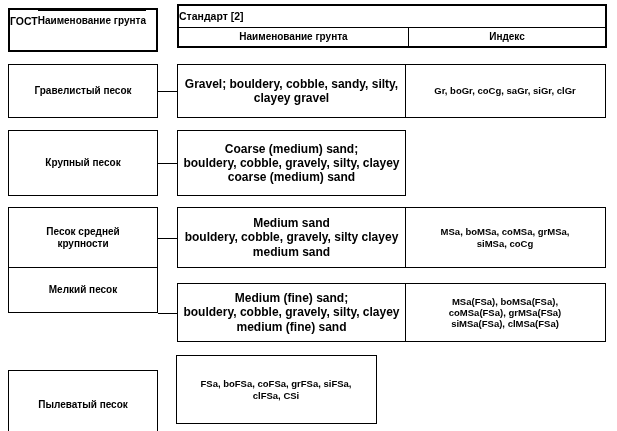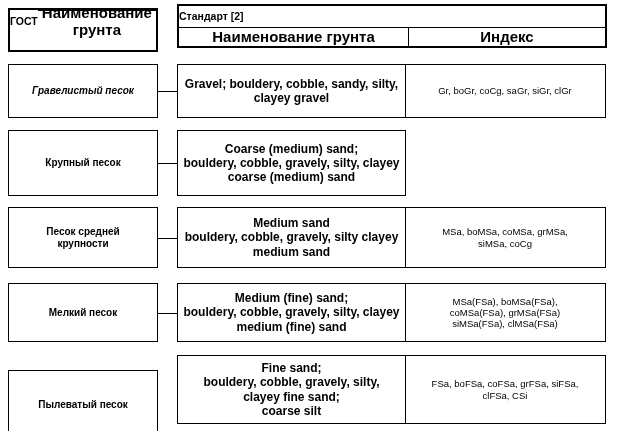--- a/index.html
+++ b/index.html
@@ -132,34 +132,34 @@
   .hdr-sub-index {
     flex: 1 1 auto;
     border-left: 1.5px solid #000000;
   }
 
   .t-hdr {
     font-size: 10.5px;
     font-weight: bold;
   }
   .t-hdr-sub {
-    font-size: 15px;
+    font-size: 10px;
     font-weight: bold;
   }
   .t-ru {
     font-size: 10px;
     font-weight: bold;
   }
   .t-en {
     font-size: 12px;
     font-weight: bold;
   }
   .t-ix {
     font-size: 9.5px;
-    font-weight: normal;
+    font-weight: bold;
   }
 </style>
 </head>
 <body>
 
 <div class="sheet">
 
   <div class="hdr-left">
     <div class="hdr-top">
       <span class="t-hdr cell-text">ГОСТ</span>
@@ -173,21 +173,21 @@
     <div class="hdr-top">
       <span class="t-hdr cell-text">Стандарт [2]</span>
     </div>
     <div class="hdr-bottom">
       <span class="hdr-sub hdr-sub-name t-hdr-sub">Наименование грунта</span>
       <span class="hdr-sub hdr-sub-index t-hdr-sub">Индекс</span>
     </div>
   </div>
 
   <div id="rows-host">
-      <div class="cell col-left" style="top: 64px; height: 54px; font-style: italic;">
+      <div class="cell col-left" style="top: 64px; height: 54px;">
         <span class="cell-text t-ru">Гравелистый песок</span>
       </div>
       <div class="connector" style="top: 91px;"></div>
       <div class="col-right" style="top: 64px; height: 54px;">
         <div class="cell col-name">
           <span class="cell-text t-en">Gravel; bouldery, cobble, sandy, silty,
 clayey gravel</span>
         </div>
         <div class="cell col-index">
           <span class="cell-text t-ix">Gr, boGr, coCg, saGr, siGr, clGr</span>
@@ -213,46 +213,40 @@
         <div class="cell col-name">
           <span class="cell-text t-en">Medium sand
 bouldery, cobble, gravely, silty  clayey
 medium sand</span>
         </div>
         <div class="cell col-index">
           <span class="cell-text t-ix">MSa, boMSa, coMSa, grMSa,
 siMSa, coCg</span>
         </div>
       </div>
-      <div class="cell col-left" style="top: 283px; height: 59px; text-align: center;">
+      <div class="cell col-left" style="top: 267px; height: 46px; text-align: center;">
         <span class="cell-text t-ru">Мелкий песок</span>
       </div>
       <div class="connector" style="top: 312.5px;"></div>
       <div class="col-right" style="top: 283px; height: 59px;">
         <div class="cell col-name">
           <span class="cell-text t-en">Medium (fine) sand;
 bouldery, cobble, gravely, silty, clayey
 medium (fine) sand</span>
         </div>
         <div class="cell col-index">
           <span class="cell-text t-ix">MSa(FSa), boMSa(FSa),
 coMSa(FSa), grMSa(FSa)
 siMSa(FSa), clMSa(FSa)</span>
         </div>
       </div>
       <div class="cell col-left" style="top: 370px; height: 69px;">
         <span class="cell-text t-ru">Пылеватый песок</span>
       </div>
       <div class="col-right" style="top: 355px; height: 69px;">
-        <div class="cell col-name">
-          <span class="cell-text t-en">Fine sand;
-bouldery, cobble, gravely, silty,
-clayey fine sand;
-coarse silt</span>
-        </div>
         <div class="cell col-index">
           <span class="cell-text t-ix">FSa, boFSa, coFSa, grFSa, siFSa,
 clFSa, CSi</span>
         </div>
       </div>
     </div>
 
 </div>
 
 </body></html>

